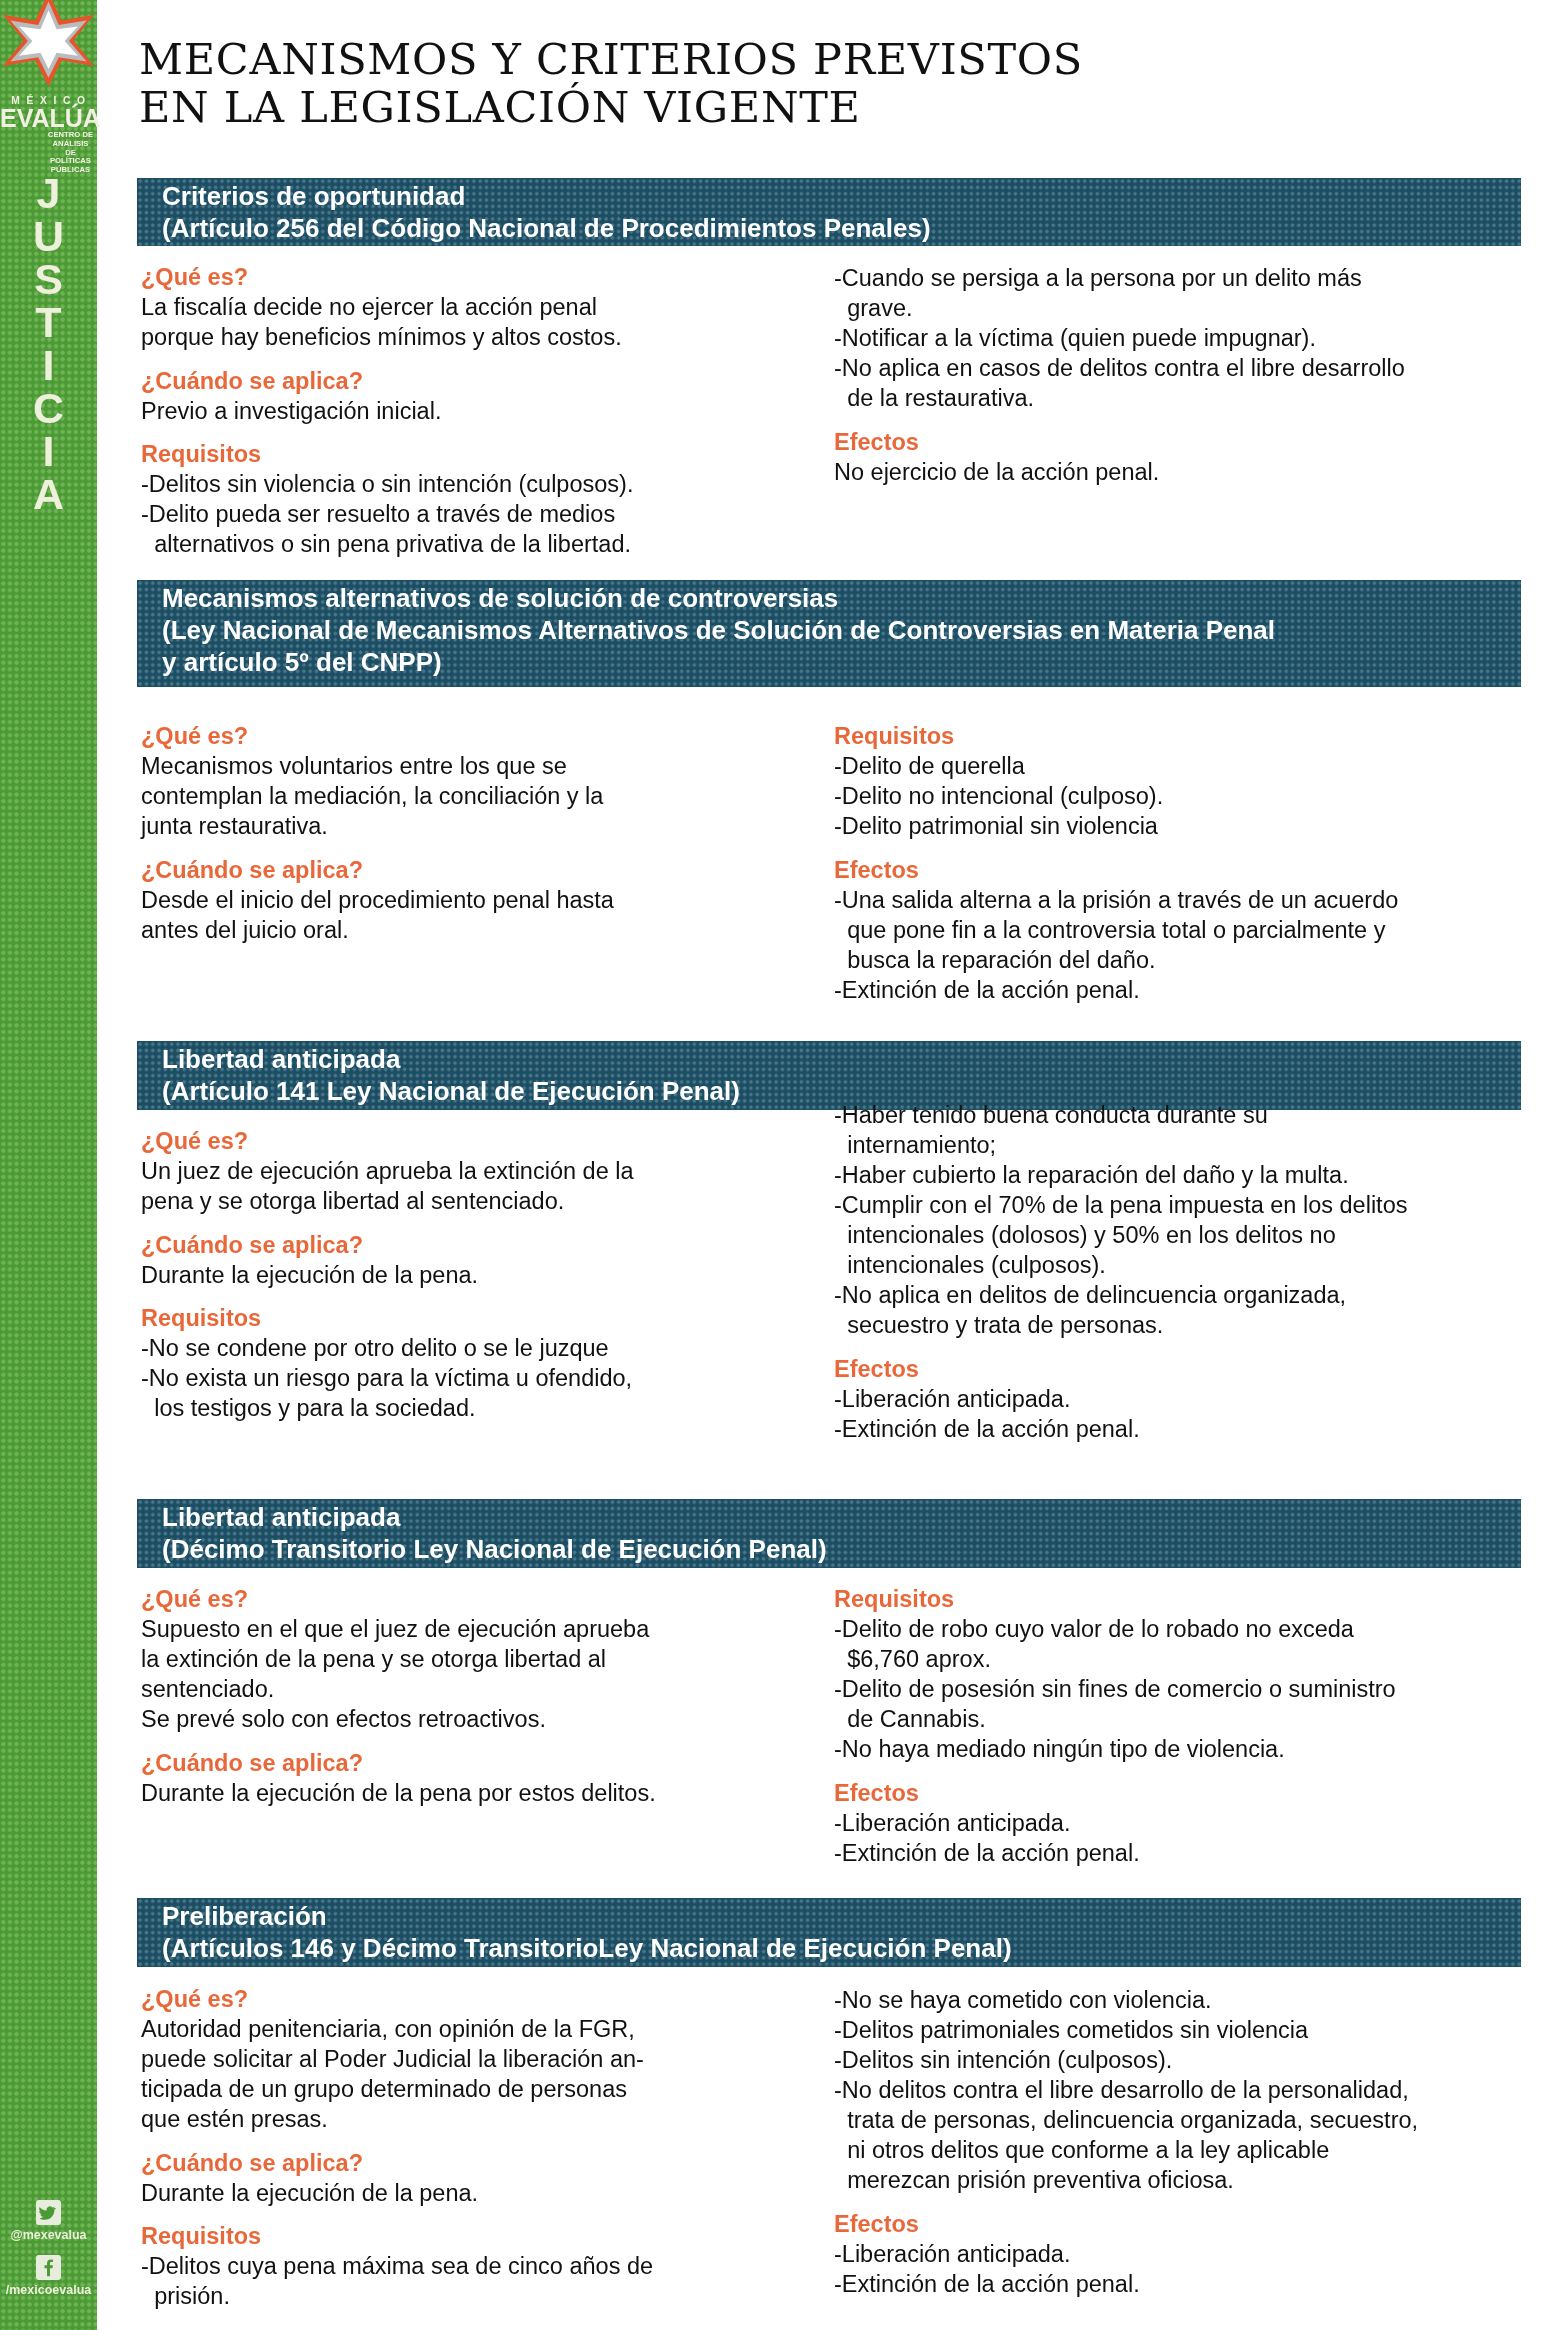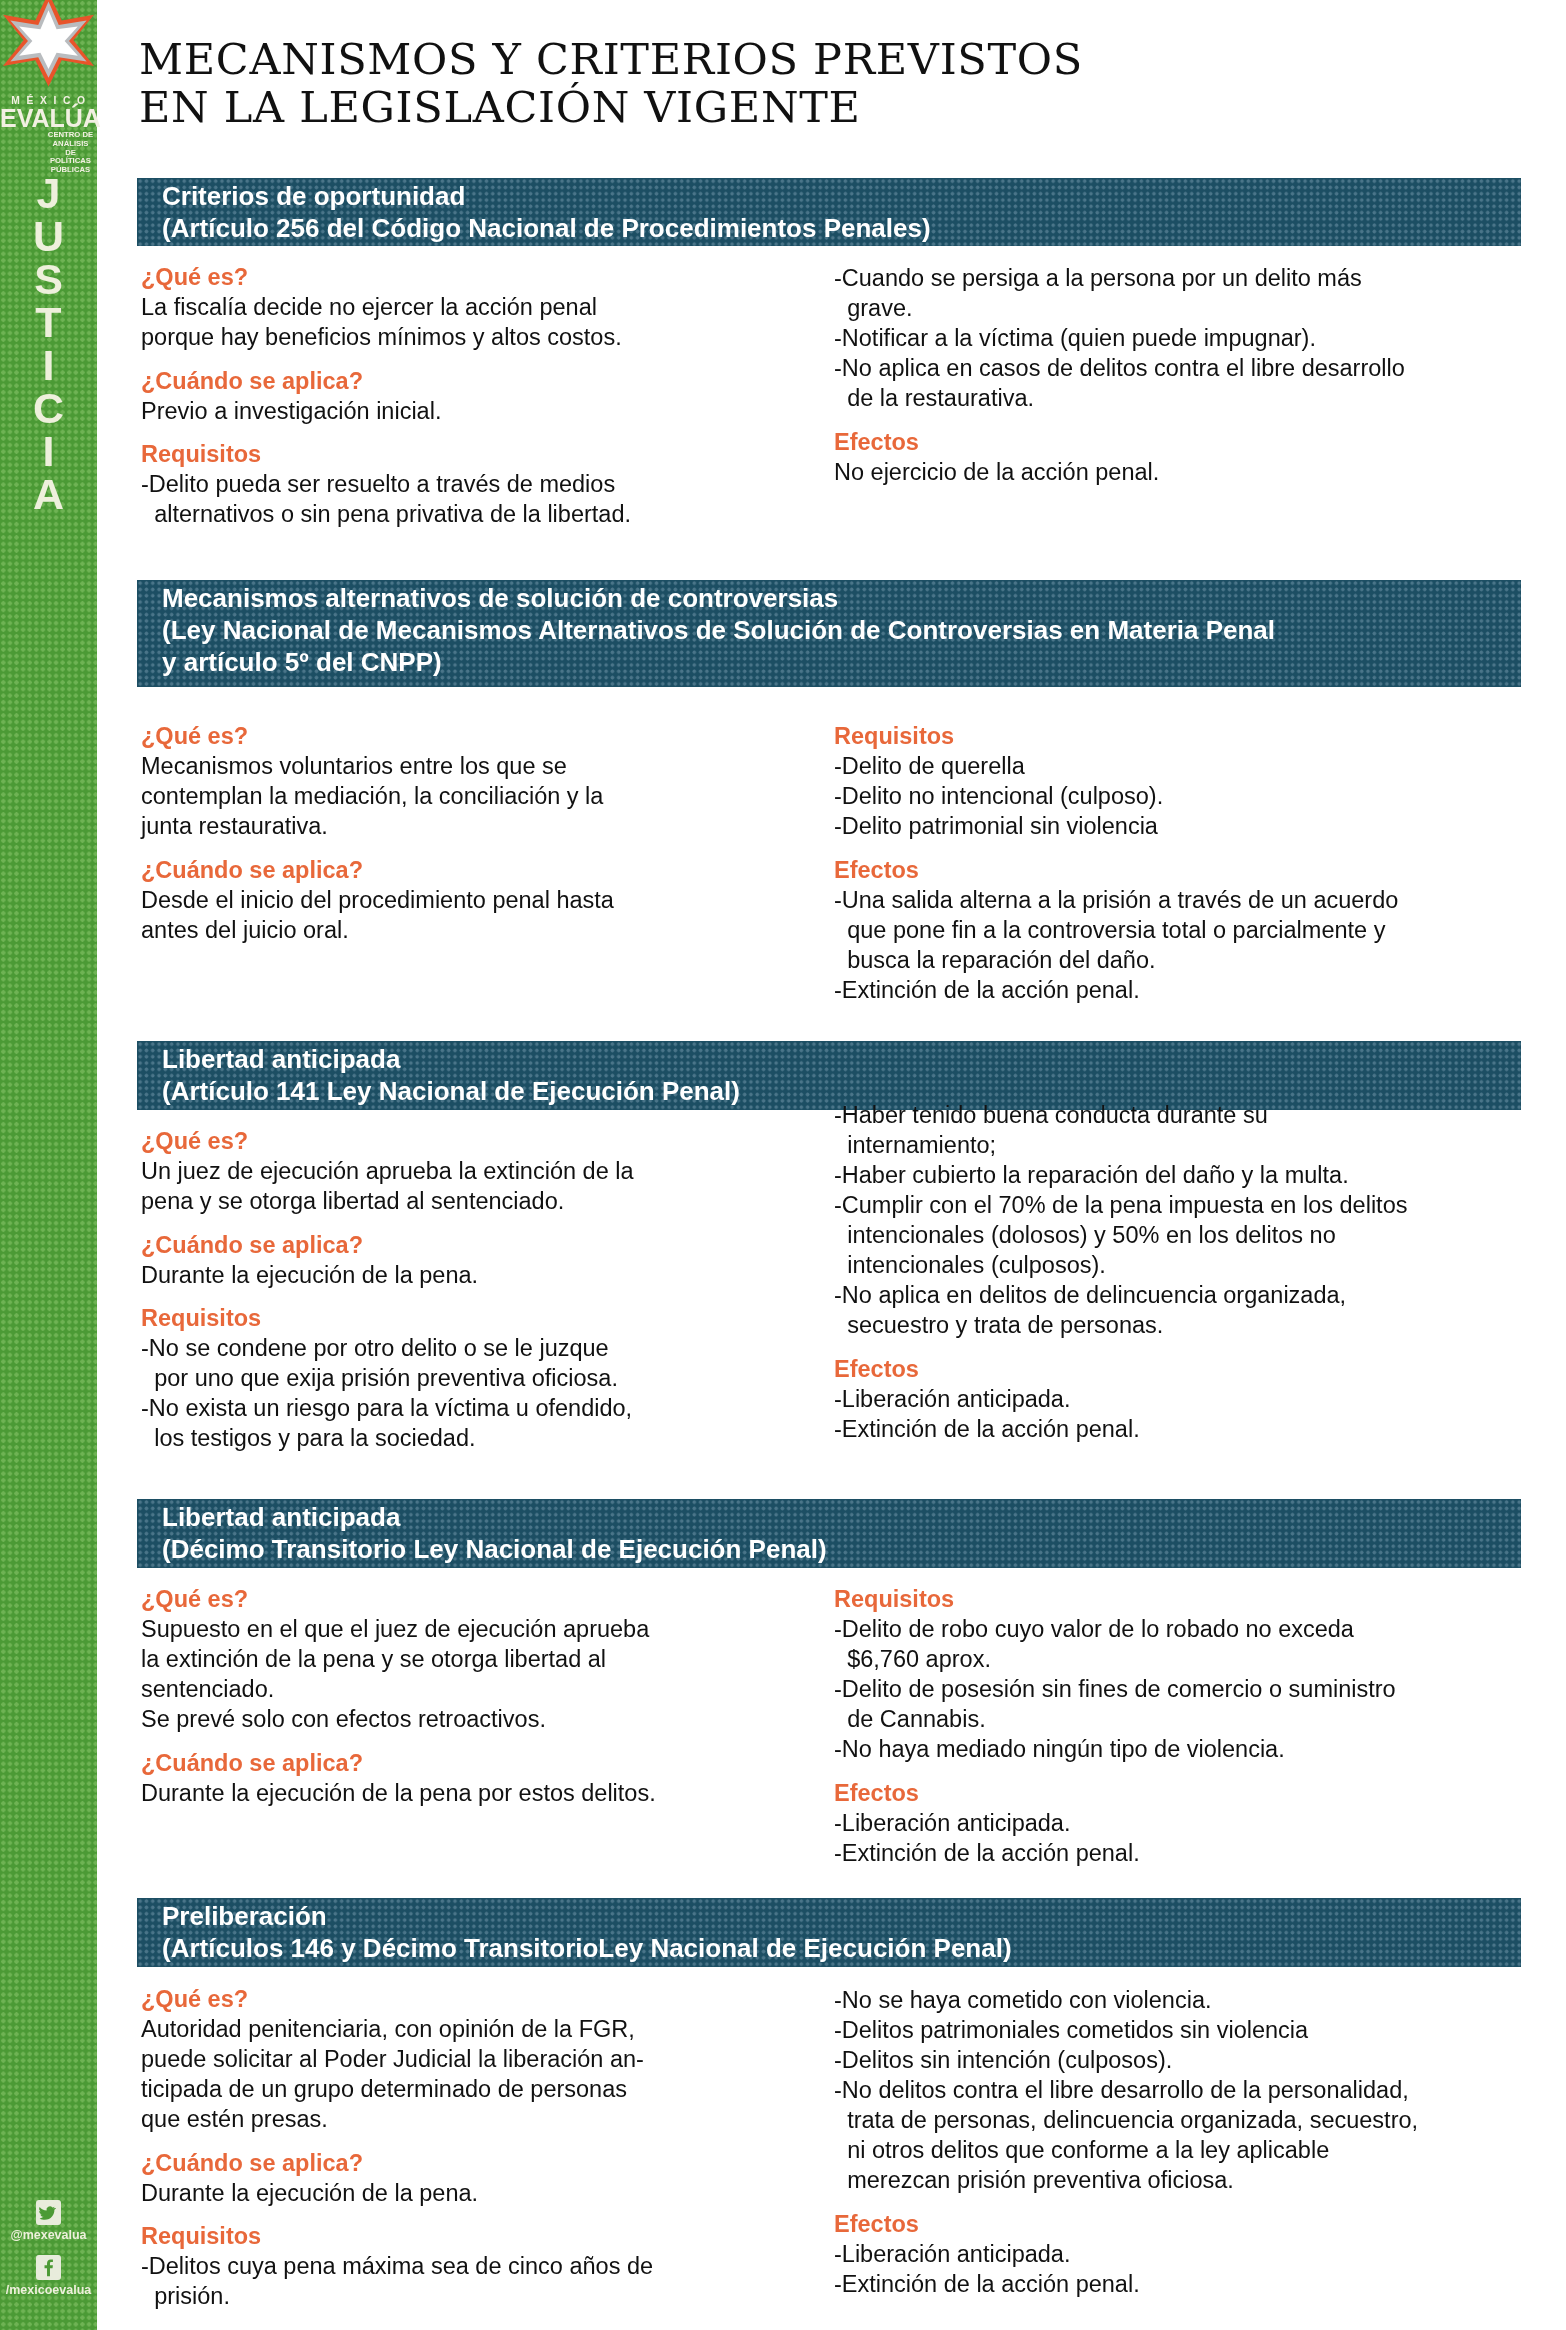--- a/index.html
+++ b/index.html
@@ -90,20 +90,21 @@
       <div class="label">¿Qué es?</div>
     <div class="line">La fiscalía decide no ejercer la acción penal</div>
     <div class="line">porque hay beneficios mínimos y altos costos.</div>
     </div>
   <div class="block">
       <div class="label">¿Cuándo se aplica?</div>
     <div class="line">Previo a investigación inicial.</div>
     </div>
   <div class="block">
       <div class="label">Requisitos</div>
+    <div class="line">-Delitos sin violencia o sin intención (culposos).</div>
     <div class="line">-Delito pueda ser resuelto a través de medios</div>
     <div class="line cont">alternativos o sin pena privativa de la libertad.</div>
     </div>
 </div>
 <div class="col right" style="top:263px;">
   <div class="block">
     <div class="line">-Cuando se persiga a la persona por un delito más</div>
     <div class="line cont">grave.</div>
     <div class="line">-Notificar a la víctima (quien puede impugnar).</div>
     <div class="line">-No aplica en casos de delitos contra el libre desarrollo</div>
@@ -159,21 +160,20 @@
     <div class="line">Un juez de ejecución aprueba la extinción de la</div>
     <div class="line">pena y se otorga libertad al sentenciado.</div>
     </div>
   <div class="block">
       <div class="label">¿Cuándo se aplica?</div>
     <div class="line">Durante la ejecución de la pena.</div>
     </div>
   <div class="block">
       <div class="label">Requisitos</div>
     <div class="line">-No se condene por otro delito o se le juzque</div>
-    <div class="line cont">por uno que exija prisión preventiva oficiosa.</div>
     <div class="line">-No exista un riesgo para la víctima u ofendido,</div>
     <div class="line cont">los testigos y para la sociedad.</div>
     </div>
 </div>
 <div class="col right" style="top:1100px;">
   <div class="block">
     <div class="line">-Haber tenido buena conducta durante su</div>
     <div class="line cont">internamiento;</div>
     <div class="line">-Haber cubierto la reparación del daño y la multa.</div>
     <div class="line">-Cumplir con el 70% de la pena impuesta en los delitos</div>

